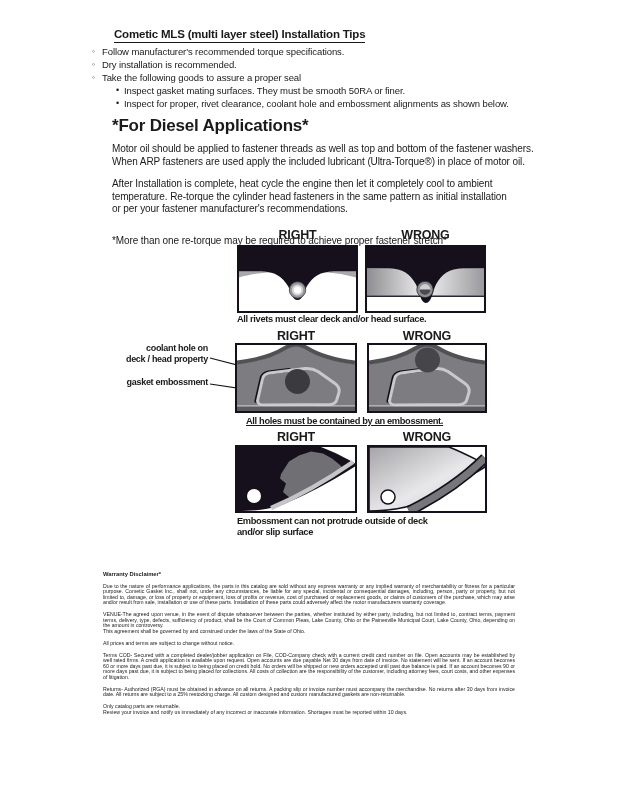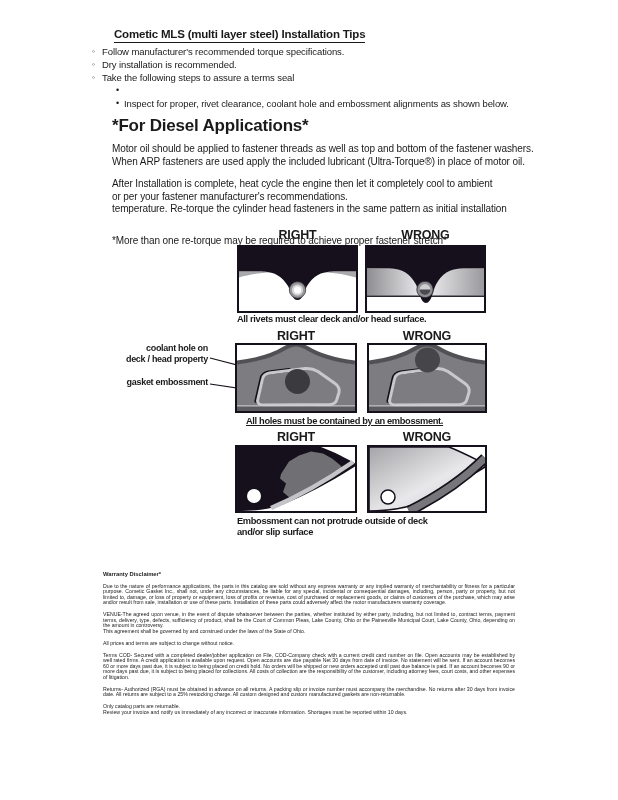--- a/index.html
+++ b/index.html
@@ -50,40 +50,41 @@
     <div class="brow">
       <span class="mk">◦</span>
       <span>Follow manufacturer's recommended torque specifications.</span>
     </div>
     <div class="brow">
       <span class="mk">◦</span>
       <span>Dry installation is recommended.</span>
     </div>
     <div class="brow">
       <span class="mk">◦</span>
-      <span>Take the following steps to assure a terms seal</span>
+      <span>Take the following goods to assure a proper seal</span>
     </div>
     <div class="brow sub">
       <span class="mk">•</span>
+      <span>Inspect gasket mating surfaces.  They must be smooth 50RA or finer.</span>
     </div>
     <div class="brow sub">
       <span class="mk">•</span>
       <span>Inspect for proper, rivet clearance, coolant hole and embossment alignments as shown below.</span>
     </div>
   </div>
 
   <div class="abs" style="left:112px;top:116px;">
     <div class="h2">*For Diesel Applications*</div>
     <div class="gap7"></div>
     <div class="bline">Motor oil should be applied to fastener threads as well as top and bottom of the fastener washers.</div>
     <div class="bline">When ARP fasteners are used apply the included lubricant (Ultra-Torque®) in place of motor oil.</div>
     <div class="gap10"></div>
     <div class="bline">After Installation is complete, heat cycle the engine then let it completely cool to ambient</div>
+    <div class="bline">temperature. Re-torque the cylinder head fasteners in the same pattern as initial installation</div>
     <div class="bline">or per your fastener manufacturer's recommendations.</div>
-    <div class="bline">temperature. Re-torque the cylinder head fasteners in the same pattern as initial installation</div>
     <div class="gap9"></div>
     <div class="gap10"></div>
     <div class="bline">*More than one re-torque may be required to achieve proper fastener stretch*</div>
   </div>
 
   <div class="figlbl" style="left:237px;top:228px;width:121px;">RIGHT</div>
   <div class="figlbl" style="left:365px;top:228px;width:121px;">WRONG</div>
 
   <div class="panel" style="left:237px;top:245px;width:121px;height:68px;">
     <svg viewBox="0 0 117 64" preserveAspectRatio="none">

